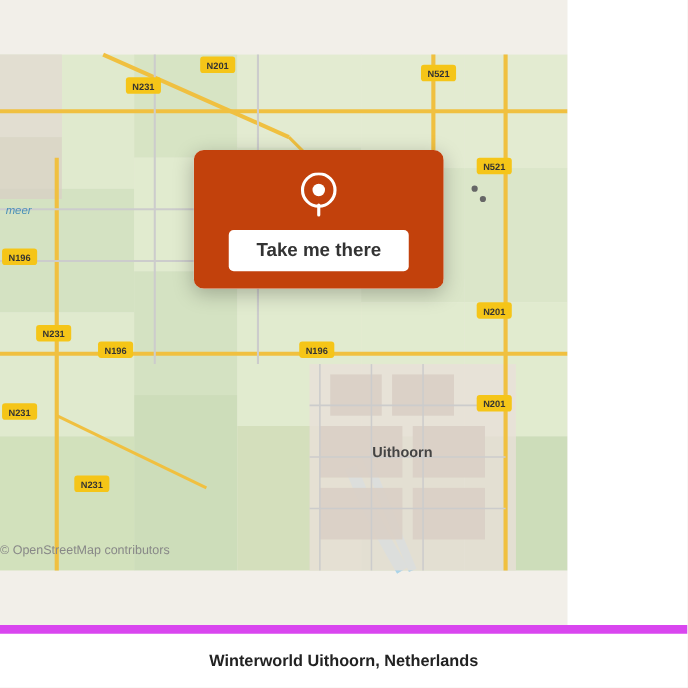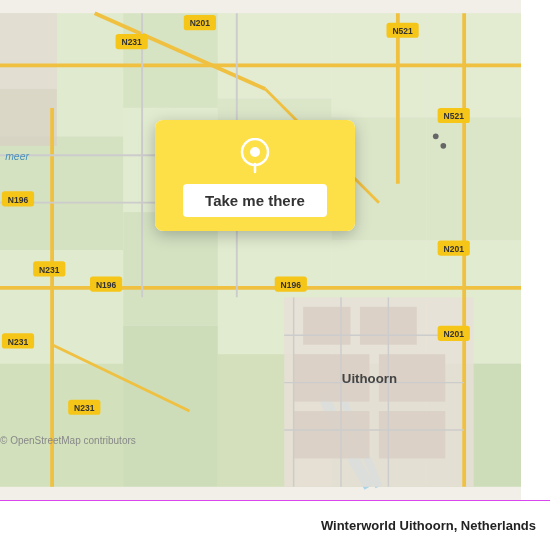--- a/index.html
+++ b/index.html
@@ -5,21 +5,21 @@
     * { margin: 0; padding: 0; box-sizing: border-box; }
     body {
       width: 550px;
       height: 550px;
       overflow: hidden;
       font-family: Arial, sans-serif;
       position: relative;
     }
 
     #map-container {
-      width: 521px;
+      width: 454px;
       height: 500px;
       position: relative;
       overflow: hidden;
       background-color: #f2efe9;
     }
 
     
     #map-svg {
       width: 100%;
       height: 100%;
@@ -35,21 +35,21 @@
       border-radius: 8px;
       box-shadow: 0 4px 16px rgba(0,0,0,0.25);
       display: flex;
       flex-direction: column;
       align-items: center;
       overflow: hidden;
       z-index: 10;
     }
 
     #popup-green {
-      background-color: #fde047;
+      background-color: #c2410c;
       width: 100%;
       display: flex;
       flex-direction: column;
       align-items: center;
       padding: 18px 16px 14px 16px;
     }
 
     #location-pin-icon {
       width: 36px;
       height: 36px;
@@ -66,24 +66,24 @@
       color: #333;
       cursor: pointer;
       white-space: nowrap;
     }
 
     
     #bottom-bar {
       width: 550px;
       height: 50px;
       background: #fff;
-      border-top: 1px solid #d946ef;
-      display: flex;
-      align-items: center;
-      justify-content: flex-end;
+      border-top: 7px solid #d946ef;
+      display: flex;
+      align-items: center;
+      justify-content: center;
       padding: 0 14px;
     }
 
     #location-info {
       display: flex;
       flex-direction: column;
     }
 
     #location-name {
       font-size: 13px;

